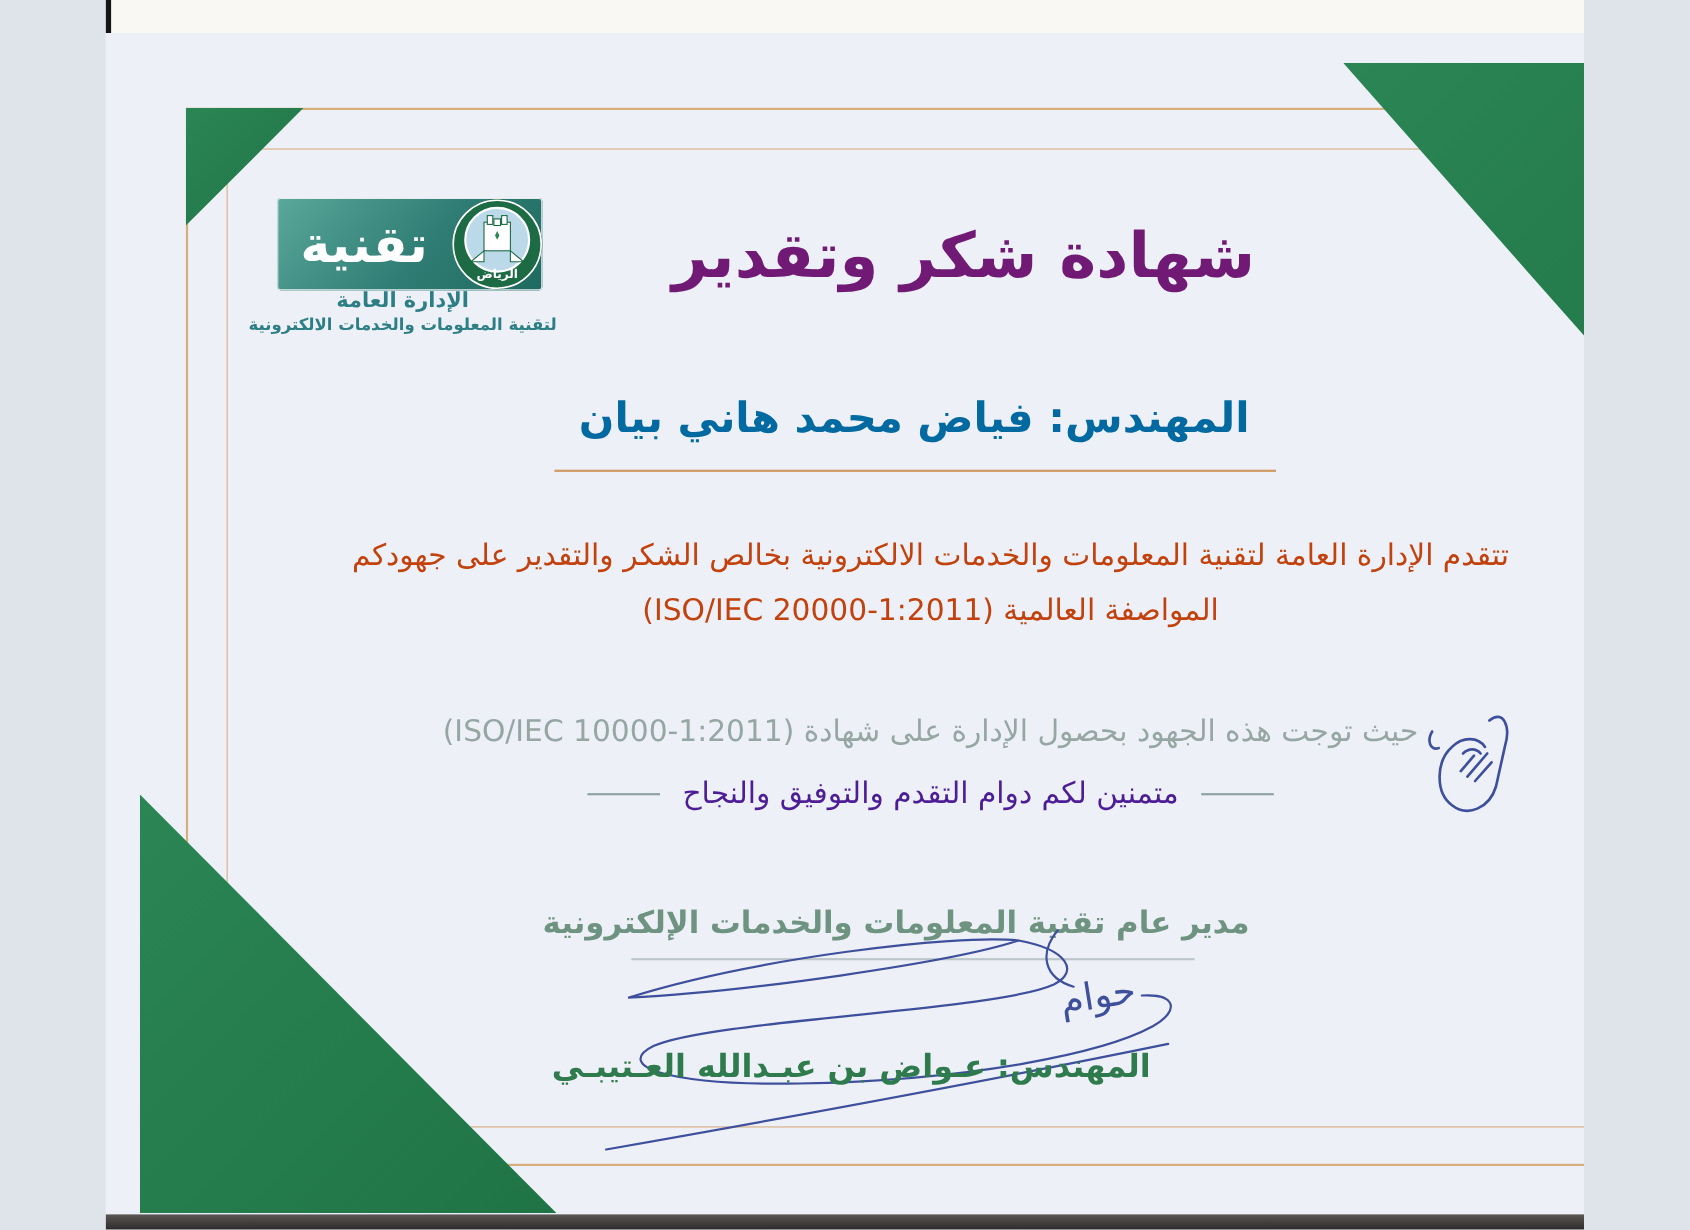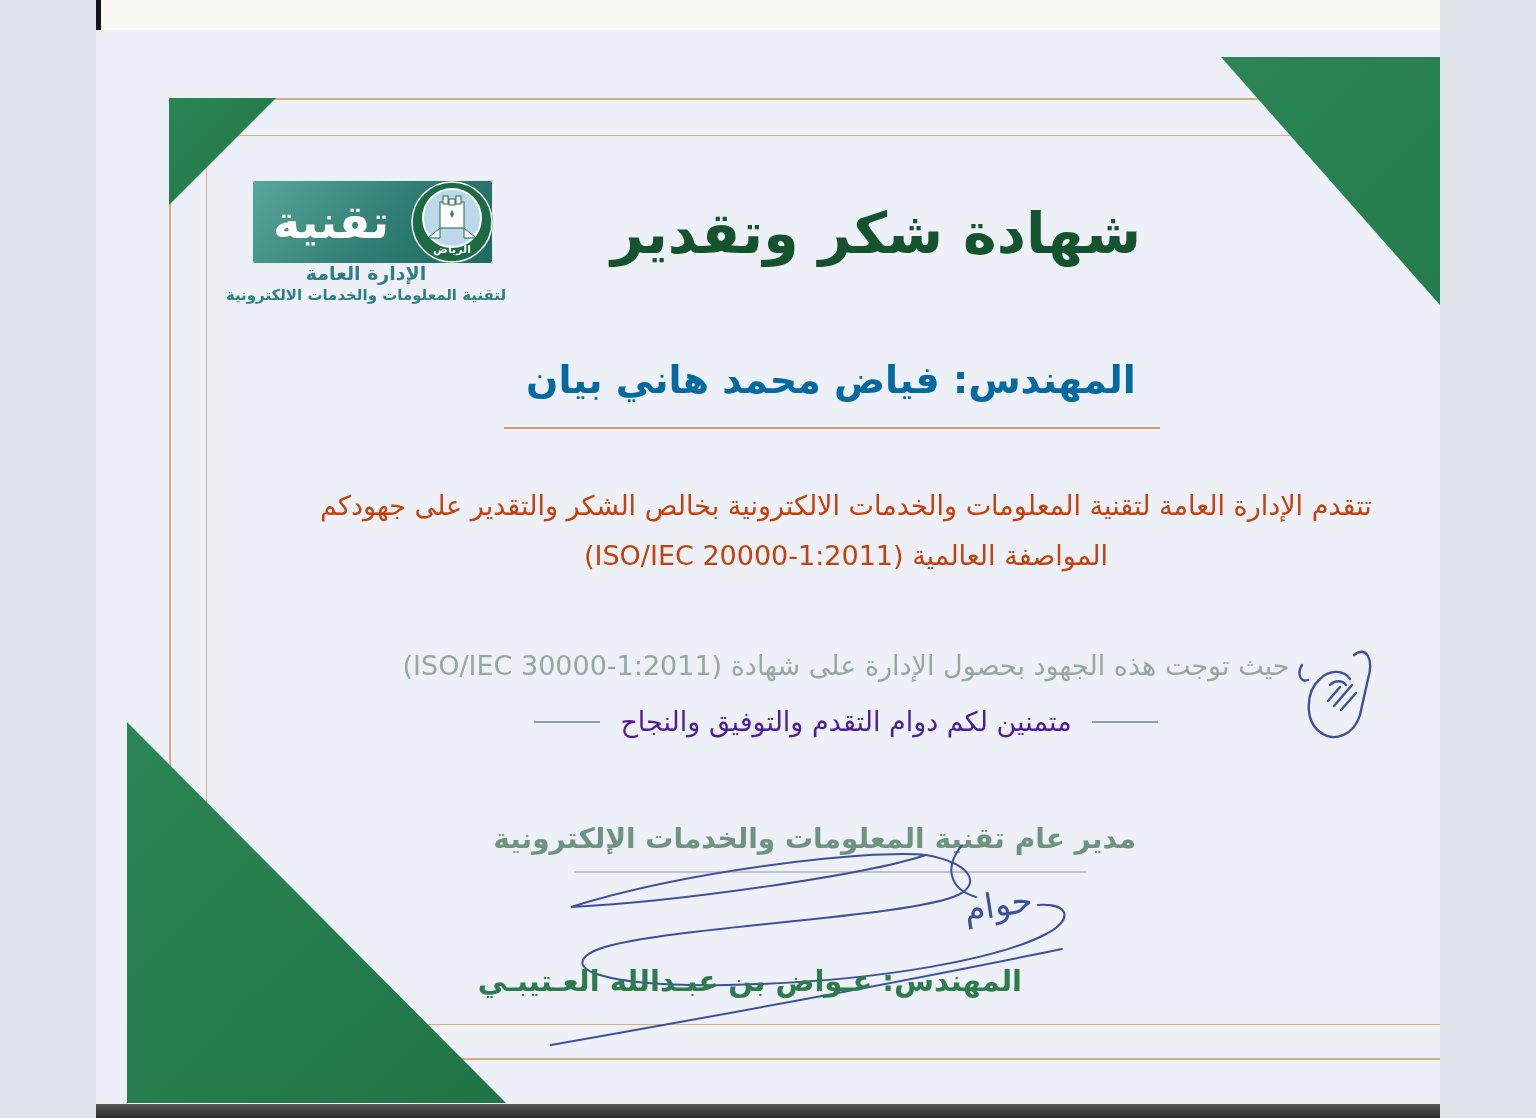--- a/index.html
+++ b/index.html
@@ -34,21 +34,21 @@
     text-align:center;color:#ffffff;font-size:46px;font-weight:bold;direction:rtl;
   }
   .emblem{position:absolute;right:-1px;top:0;}
   .org-line1{left:130px;top:262px;width:280px;text-align:center;color:#2e7f85;
     font-size:19px;font-weight:bold;direction:rtl;}
   .org-line2{left:105px;top:286px;width:330px;text-align:center;color:#2e7f85;
     font-size:15px;font-weight:bold;direction:rtl;}
   
   .cert-title{
     left:420px;top:200px;width:720px;text-align:center;direction:rtl;
-    color:#14532d;font-size:57px;font-weight:bold;letter-spacing:1px;white-space:nowrap;
+    color:#701a75;font-size:57px;font-weight:bold;letter-spacing:1px;white-space:nowrap;
   }
   
   .recipient{
     left:395px;top:358px;width:680px;text-align:center;direction:rtl;
     color:#0369a1;font-size:38px;font-weight:bold;white-space:nowrap;
   }
   .recipient-rule{left:408px;top:427px;width:656px;height:2px;background:#cf9a63;}
   
   .body-text{
     left:150px;top:481px;width:1200px;text-align:center;direction:rtl;
@@ -65,22 +65,22 @@
   .closing-text{color:#4c1d95;font-size:27px;white-space:nowrap;}
   
   .sig-title{
     left:430px;top:822px;width:610px;text-align:center;direction:rtl;
     color:#6f9381;font-size:28px;font-weight:bold;white-space:nowrap;z-index:3;
   }
   .sig-rule{left:478px;top:871px;width:512px;height:2px;background:#bcc6ca;z-index:2;}
   .sig-scribble{left:430px;top:845px;z-index:4;}
   .initial-mark{left:1198px;top:633px;z-index:4;}
   .sig-name{
-    left:486px;top:952px;width:440px;text-align:center;direction:rtl;
-    color:#2f7b4e;font-size:29px;font-weight:bold;white-space:nowrap;z-index:5;margin-top:12px;
+    left:510px;top:952px;width:440px;text-align:center;direction:rtl;
+    color:#2f7b4e;font-size:29px;font-weight:bold;white-space:nowrap;z-index:5;
   }
 </style>
 </head>
 <body>
 
 <div class="page">
 
   <div class="abs scan-top"></div>
   <div class="abs scan-top-strip"></div>
   <div class="abs scan-bottom"></div>
@@ -115,21 +115,21 @@
 
   <div class="abs cert-title">شهادة شكر وتقدير</div>
 
   <div class="abs recipient">المهندس: فياض محمد هاني بيان</div>
   <div class="abs recipient-rule"></div>
 
   <div class="abs body-text">
     <div>تتقدم الإدارة العامة لتقنية المعلومات والخدمات الالكترونية بخالص الشكر والتقدير على جهودكم</div>
     <div>المواصفة العالمية (ISO/IEC 20000-1:2011)</div>
   </div>
-  <div class="abs body-line4">حيث توجت هذه الجهود بحصول الإدارة على شهادة (ISO/IEC 30000-1:2011)</div>
+  <div class="abs body-line4">حيث توجت هذه الجهود بحصول الإدارة على شهادة (ISO/IEC 10000-1:2011)</div>
 
   <div class="abs closing-row">
     <div class="closing-dash"></div>
     <div class="closing-text">متمنين لكم دوام التقدم والتوفيق والنجاح</div>
     <div class="closing-dash"></div>
   </div>
 
   <svg class="abs initial-mark" width="82" height="118" viewBox="0 0 82 118">
     <g fill="none" stroke="#3e4f9c" stroke-width="2.4" stroke-linecap="round">
       <path d="M8 32 C3 40 6 50 14 47"></path>

